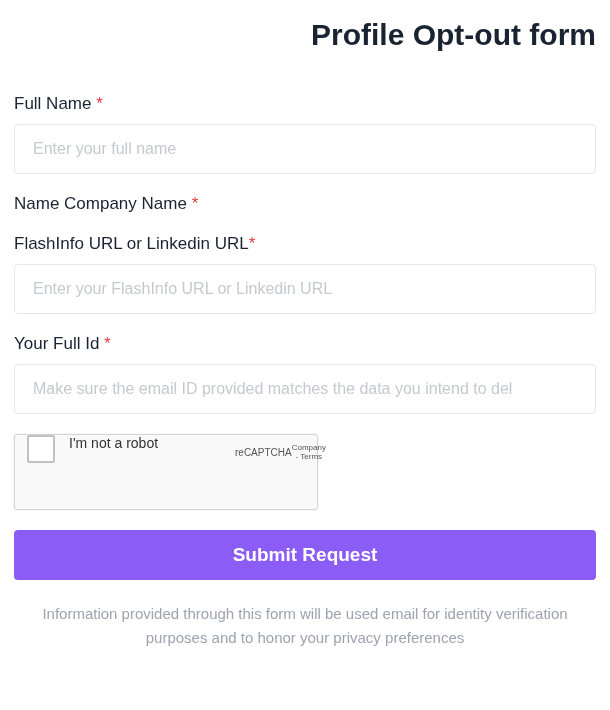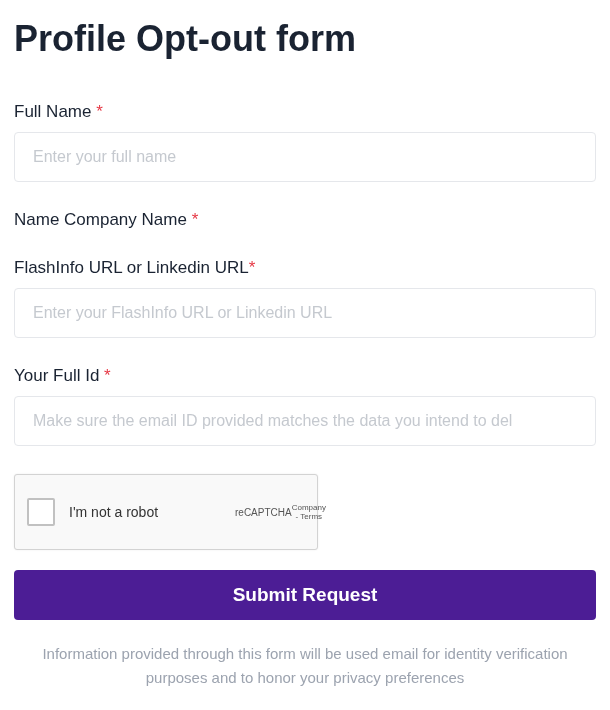--- a/index.html
+++ b/index.html
@@ -8,29 +8,29 @@
       padding: 0;
     }
     body {
       font-family: -apple-system, BlinkMacSystemFont, 'Segoe UI', Arial, sans-serif;
       background: #fff;
       width: 610px;
       height: 710px;
       padding: 0 14px;
     }
     .page-title {
-      font-size: 36px;
+      font-size: 30px;
       font-weight: 700;
       color: #1a2332;
-      text-align: left;
+      text-align: right;
       margin-top: 18px;
       margin-bottom: 42px;
     }
     .form-group {
-      margin-bottom: 28px;
+      margin-bottom: 20px;
     }
     .field-label {
       font-size: 17px;
       font-weight: 500;
       color: #1a2332;
       margin-bottom: 10px;
       display: block;
     }
     .required-star {
       color: #e63946;
@@ -50,21 +50,21 @@
     .text-input::placeholder {
       color: #c5c9cf;
     }
     .captcha-box {
       width: 304px;
       height: 76px;
       border: 1px solid #d3d3d3;
       border-radius: 3px;
       background: #f9f9f9;
       display: flex;
-      align-items: center;
+      align-items: flex-start;
       padding: 0 12px;
       margin-bottom: 20px;
       position: relative;
       box-shadow: 0 0 2px rgba(0,0,0,0.08);
     }
     .captcha-checkbox {
       width: 28px;
       height: 28px;
       border: 2px solid #c1c1c1;
       border-radius: 2px;
@@ -94,21 +94,21 @@
       line-height: 1.1;
     }
     .captcha-links {
       font-size: 8px;
       color: #555;
       text-align: center;
     }
     .submit-btn {
       width: 100%;
       height: 50px;
-      background: #4c1d95;
+      background: #8b5cf6;
       color: #fff;
       font-size: 19px;
       font-weight: 600;
       border: none;
       border-radius: 4px;
       cursor: pointer;
       margin-bottom: 22px;
     }
     .disclaimer {
       font-size: 15px;

